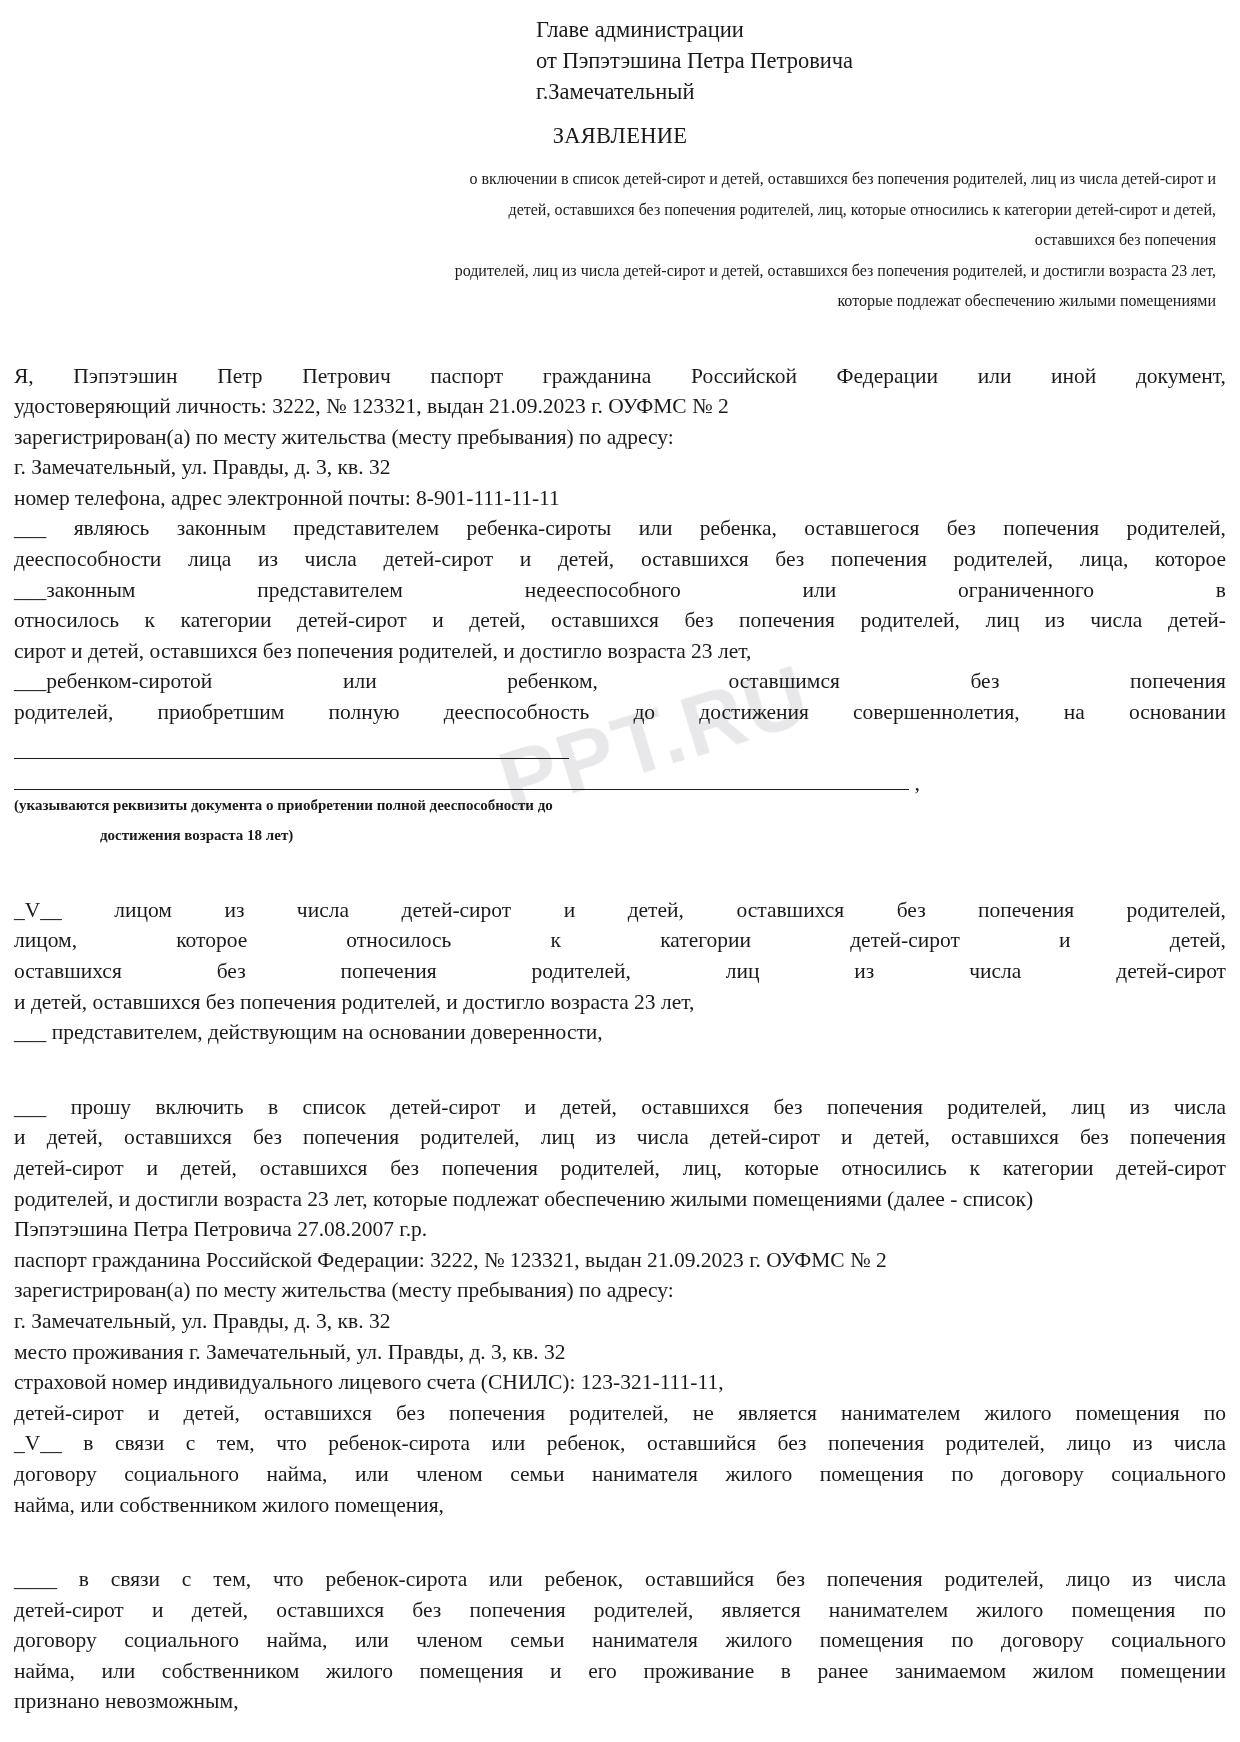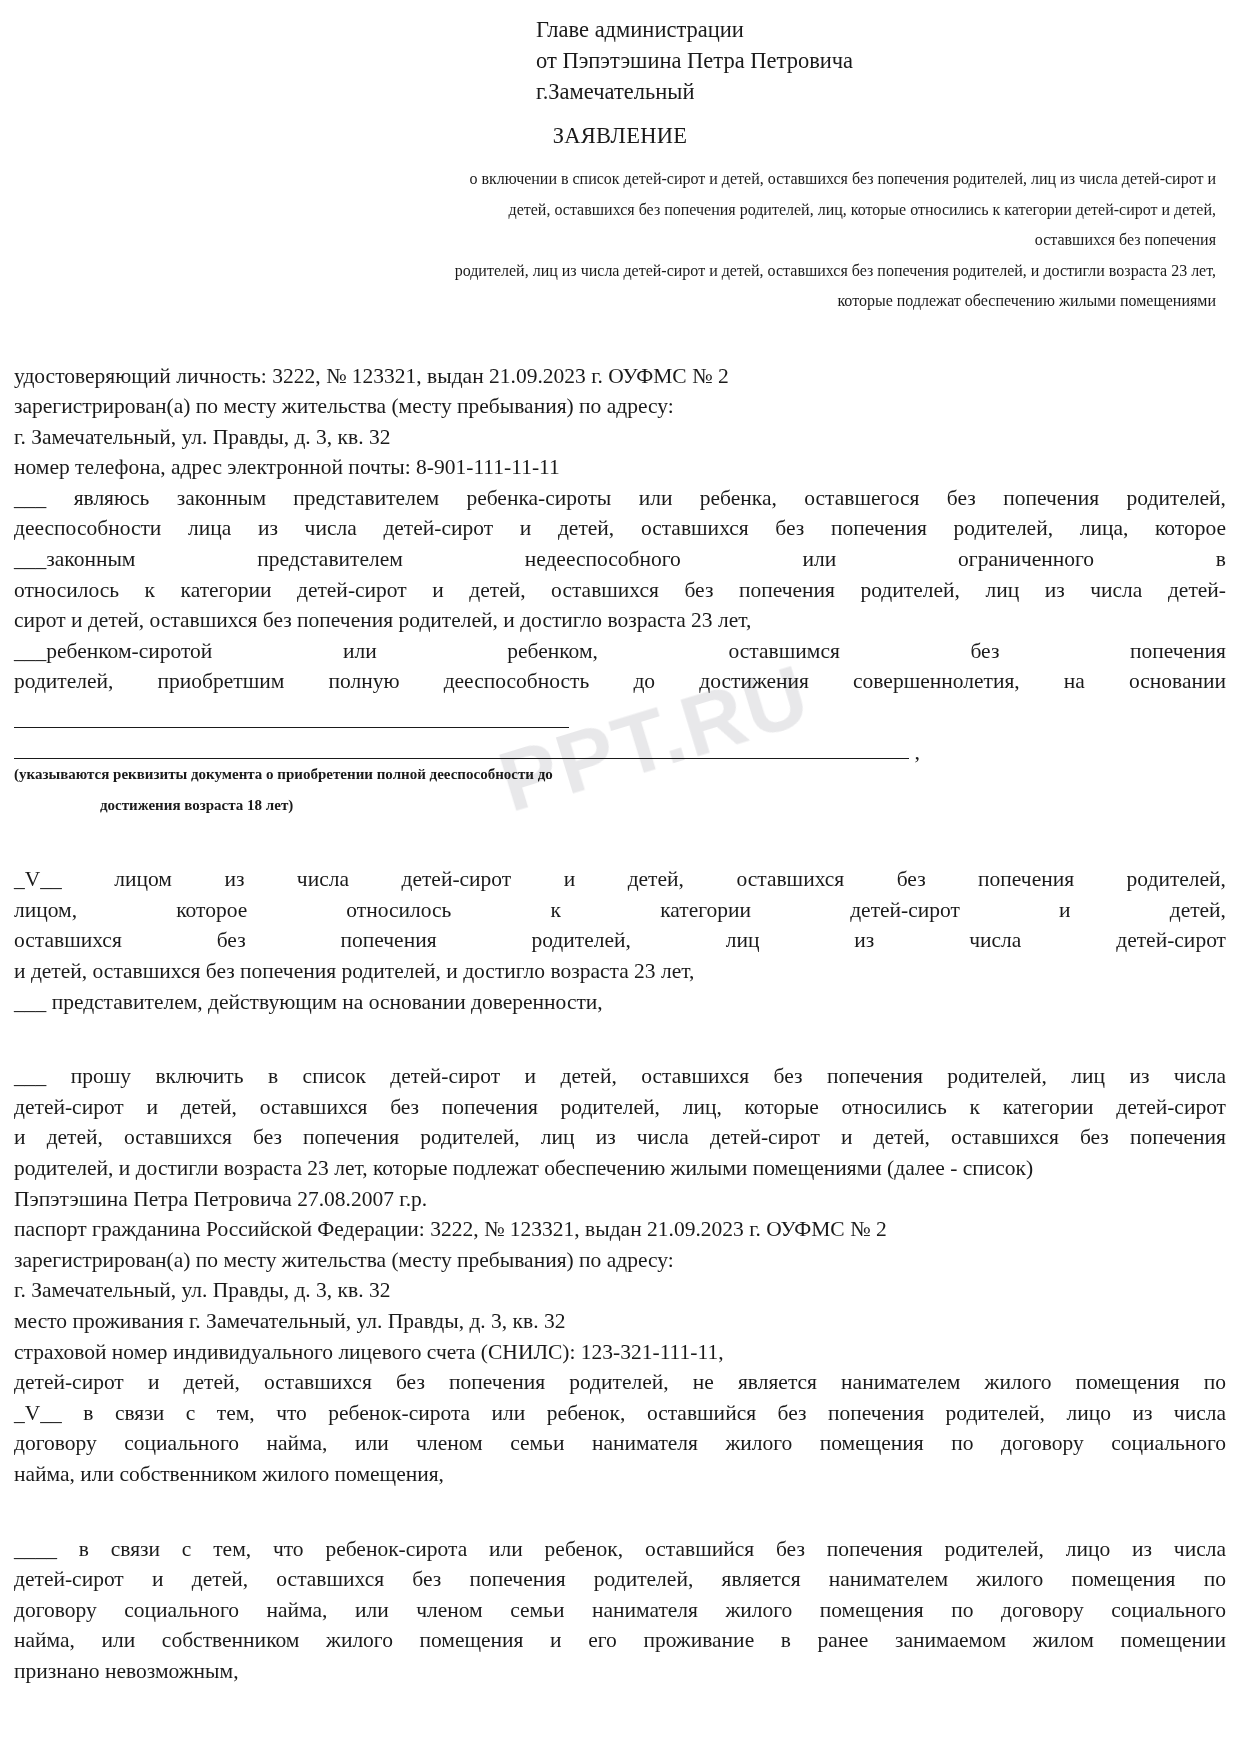--- a/index.html
+++ b/index.html
@@ -136,20 +136,21 @@
       <span class="l">о включении в список детей-сирот и детей, оставшихся без попечения родителей, лиц из числа детей-сирот и</span>
       <span class="l">детей, оставшихся без попечения родителей, лиц, которые относились к категории детей-сирот и детей,</span>
       <span class="l">оставшихся без попечения</span>
       <span class="l">родителей, лиц из числа детей-сирот и детей, оставшихся без попечения родителей, и достигли возраста 23 лет,</span>
       <span class="l">которые подлежат обеспечению жилыми помещениями</span>
     </div>
 
     <div class="gap-lg"></div>
 
     <div class="body-block">
+      <span class="jline">Я, Пэпэтэшин Петр Петрович паспорт  гражданина  Российской  Федерации или  иной  документ,</span>
       <span class="lline">удостоверяющий личность: 3222, № 123321, выдан 21.09.2023 г. ОУФМС № 2</span>
       <span class="lline">зарегистрирован(а) по месту жительства (месту пребывания) по адресу:</span>
       <span class="lline">г. Замечательный, ул. Правды, д. 3, кв. 32</span>
       <span class="lline">номер телефона, адрес электронной почты: 8-901-111-11-11</span>
     </div>
 
     <div class="body-block">
       <span class="jline"><span class="blank">___</span>&nbsp;<span>являюсь законным  представителем  ребенка-сироты  или  ребенка,  оставшегося без попечения родителей,</span></span>
     </div>
 
@@ -193,22 +194,22 @@
     </div>
 
     <div class="body-block">
       <span class="lline"><span class="blank">___</span>&nbsp;<span>представителем, действующим на основании доверенности,</span></span>
     </div>
 
     <div class="gap-lg"></div>
 
     <div class="body-block">
       <span class="jline"><span class="blank">___</span>&nbsp;<span>прошу  включить  в  список  детей-сирот  и  детей,  оставшихся   без попечения родителей, лиц из числа</span></span>
+      <span class="jline">и детей,  оставшихся без попечения родителей,  лиц  из числа детей-сирот  и детей, оставшихся без  попечения</span>
       <span class="jline">детей-сирот и  детей, оставшихся  без попечения родителей,  лиц,  которые относились к категории  детей-сирот</span>
-      <span class="jline">и детей,  оставшихся без попечения родителей,  лиц  из числа детей-сирот  и детей, оставшихся без  попечения</span>
       <span class="lline">родителей, и  достигли возраста 23  лет, которые подлежат обеспечению жилыми помещениями (далее - список)</span>
       <span class="lline">Пэпэтэшина Петра Петровича 27.08.2007 г.р.</span>
       <span class="lline">паспорт гражданина Российской Федерации: 3222, № 123321, выдан 21.09.2023 г. ОУФМС № 2</span>
       <span class="lline">зарегистрирован(а) по месту жительства (месту пребывания) по адресу:</span>
       <span class="lline">г. Замечательный, ул. Правды, д. 3, кв. 32</span>
       <span class="lline">место проживания г. Замечательный, ул. Правды, д. 3, кв. 32</span>
       <span class="lline">страховой номер индивидуального лицевого счета (СНИЛС): 123-321-111-11,</span>
     </div>
 
     <div class="body-block">

